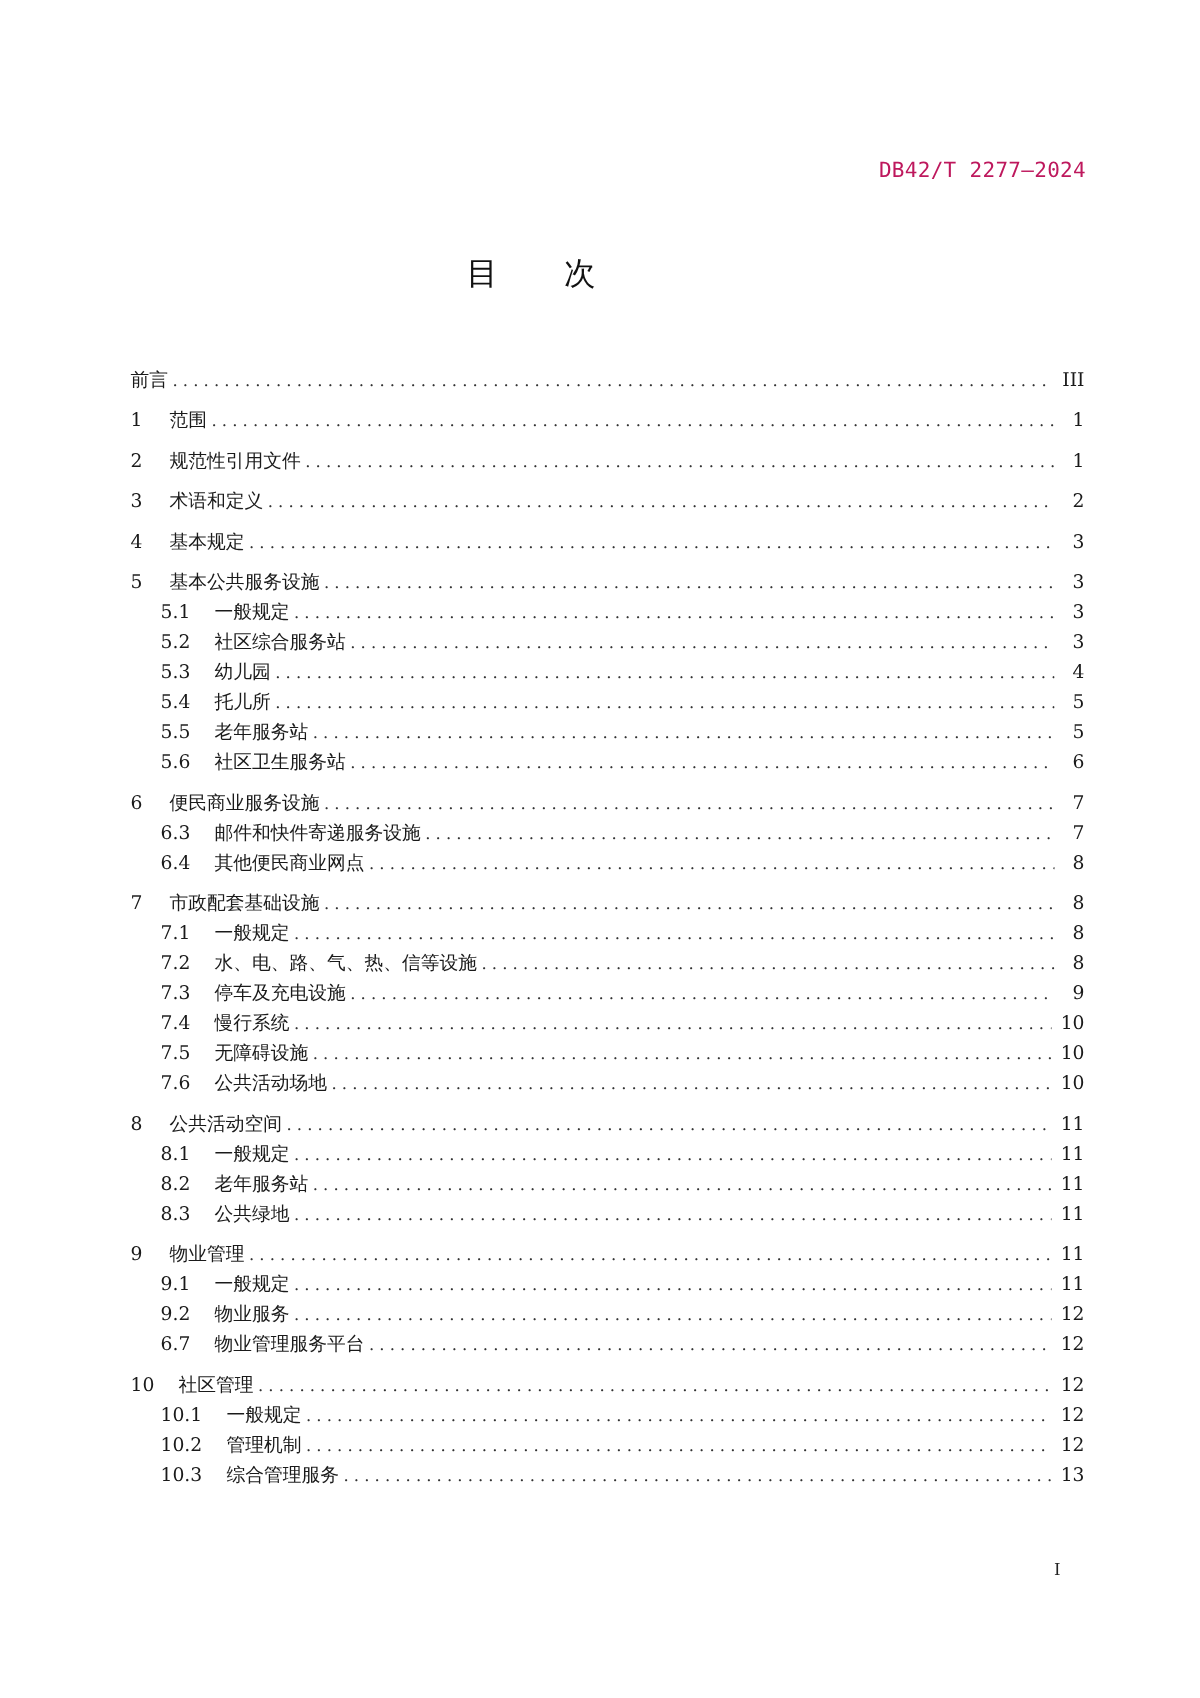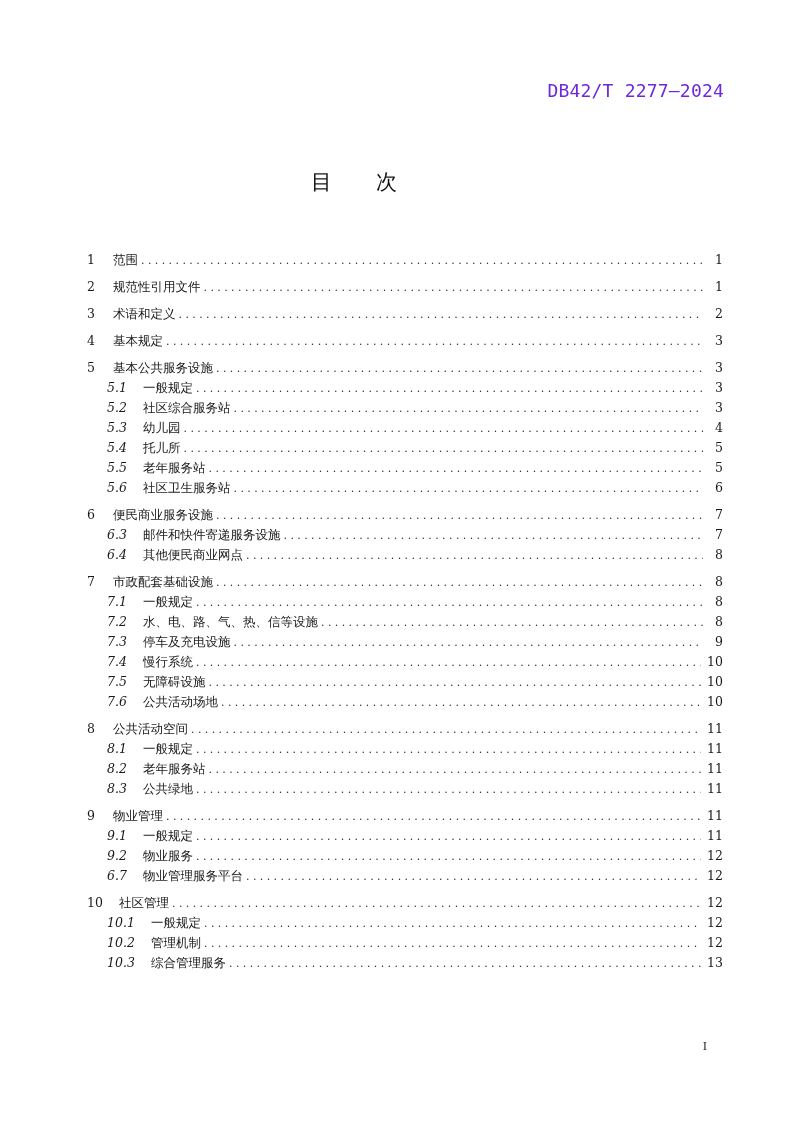--- a/index.html
+++ b/index.html
@@ -10,26 +10,26 @@
     body {
       width: 800px;
       height: 1132px;
       position: relative;
       overflow: hidden;
       font-family: "DejaVu Serif", "Liberation Serif", serif;
       color: #1a1a1a;
     }
     .doc-code {
       position: absolute;
-      top: 80px;
+      top: 106px;
       right: 76px;
       font-family: "DejaVu Sans Mono", "Liberation Mono", monospace;
-      font-size: 18px;
+      font-size: 14px;
       letter-spacing: 0.2px;
-      color: #6d28d9;
+      color: #be185d;
     }
     .title {
       position: absolute;
       top: 168px;
       left: 0;
       width: 708px;
       text-align: center;
       font-family: "DejaVu Sans", sans-serif;
       font-size: 21px;
       color: #111;
@@ -51,21 +51,21 @@
       white-space: nowrap;
     }
     .toc-row.top { margin-top: 7px; }
     .toc-row.first { margin-top: 0; }
     .toc-row.sub { padding-left: 20px; }
     .num {
       display: inline-block;
       min-width: 18px;
       margin-right: 8px;
     }
-    .toc-row.sub .num { min-width: 26px; margin-right: 10px; font-style: italic; }
+    .toc-row.sub .num { min-width: 26px; margin-right: 10px; }
     .toc-row.l10 .num { min-width: 24px; }
     .toc-row.sub.l10 .num { min-width: 34px; }
     .label { flex: 0 0 auto; }
     .leader {
       flex: 1 1 auto;
       overflow: hidden;
       margin: 0 6px 0 3px;
       color: #333;
       letter-spacing: 3.4px;
       font-size: 11px;
@@ -89,20 +89,25 @@
 </head>
 <body>
 
 <div class="doc-code">DB42/T 2277—2024</div>
 
 <div class="title">
   <span>目</span><span class="gap"></span><span>次</span>
 </div>
 
 <div class="toc" id="toc">
+    <div class="toc-row top first">
+      <span class="label">前言</span>
+      <span class="leader"></span>
+      <span class="page">III</span>
+    </div>
     <div class="toc-row top">
       <span class="num">1</span>
       <span class="label">范围</span>
       <span class="leader"></span>
       <span class="page">1</span>
     </div>
     <div class="toc-row top">
       <span class="num">2</span>
       <span class="label">规范性引用文件</span>
       <span class="leader"></span>

